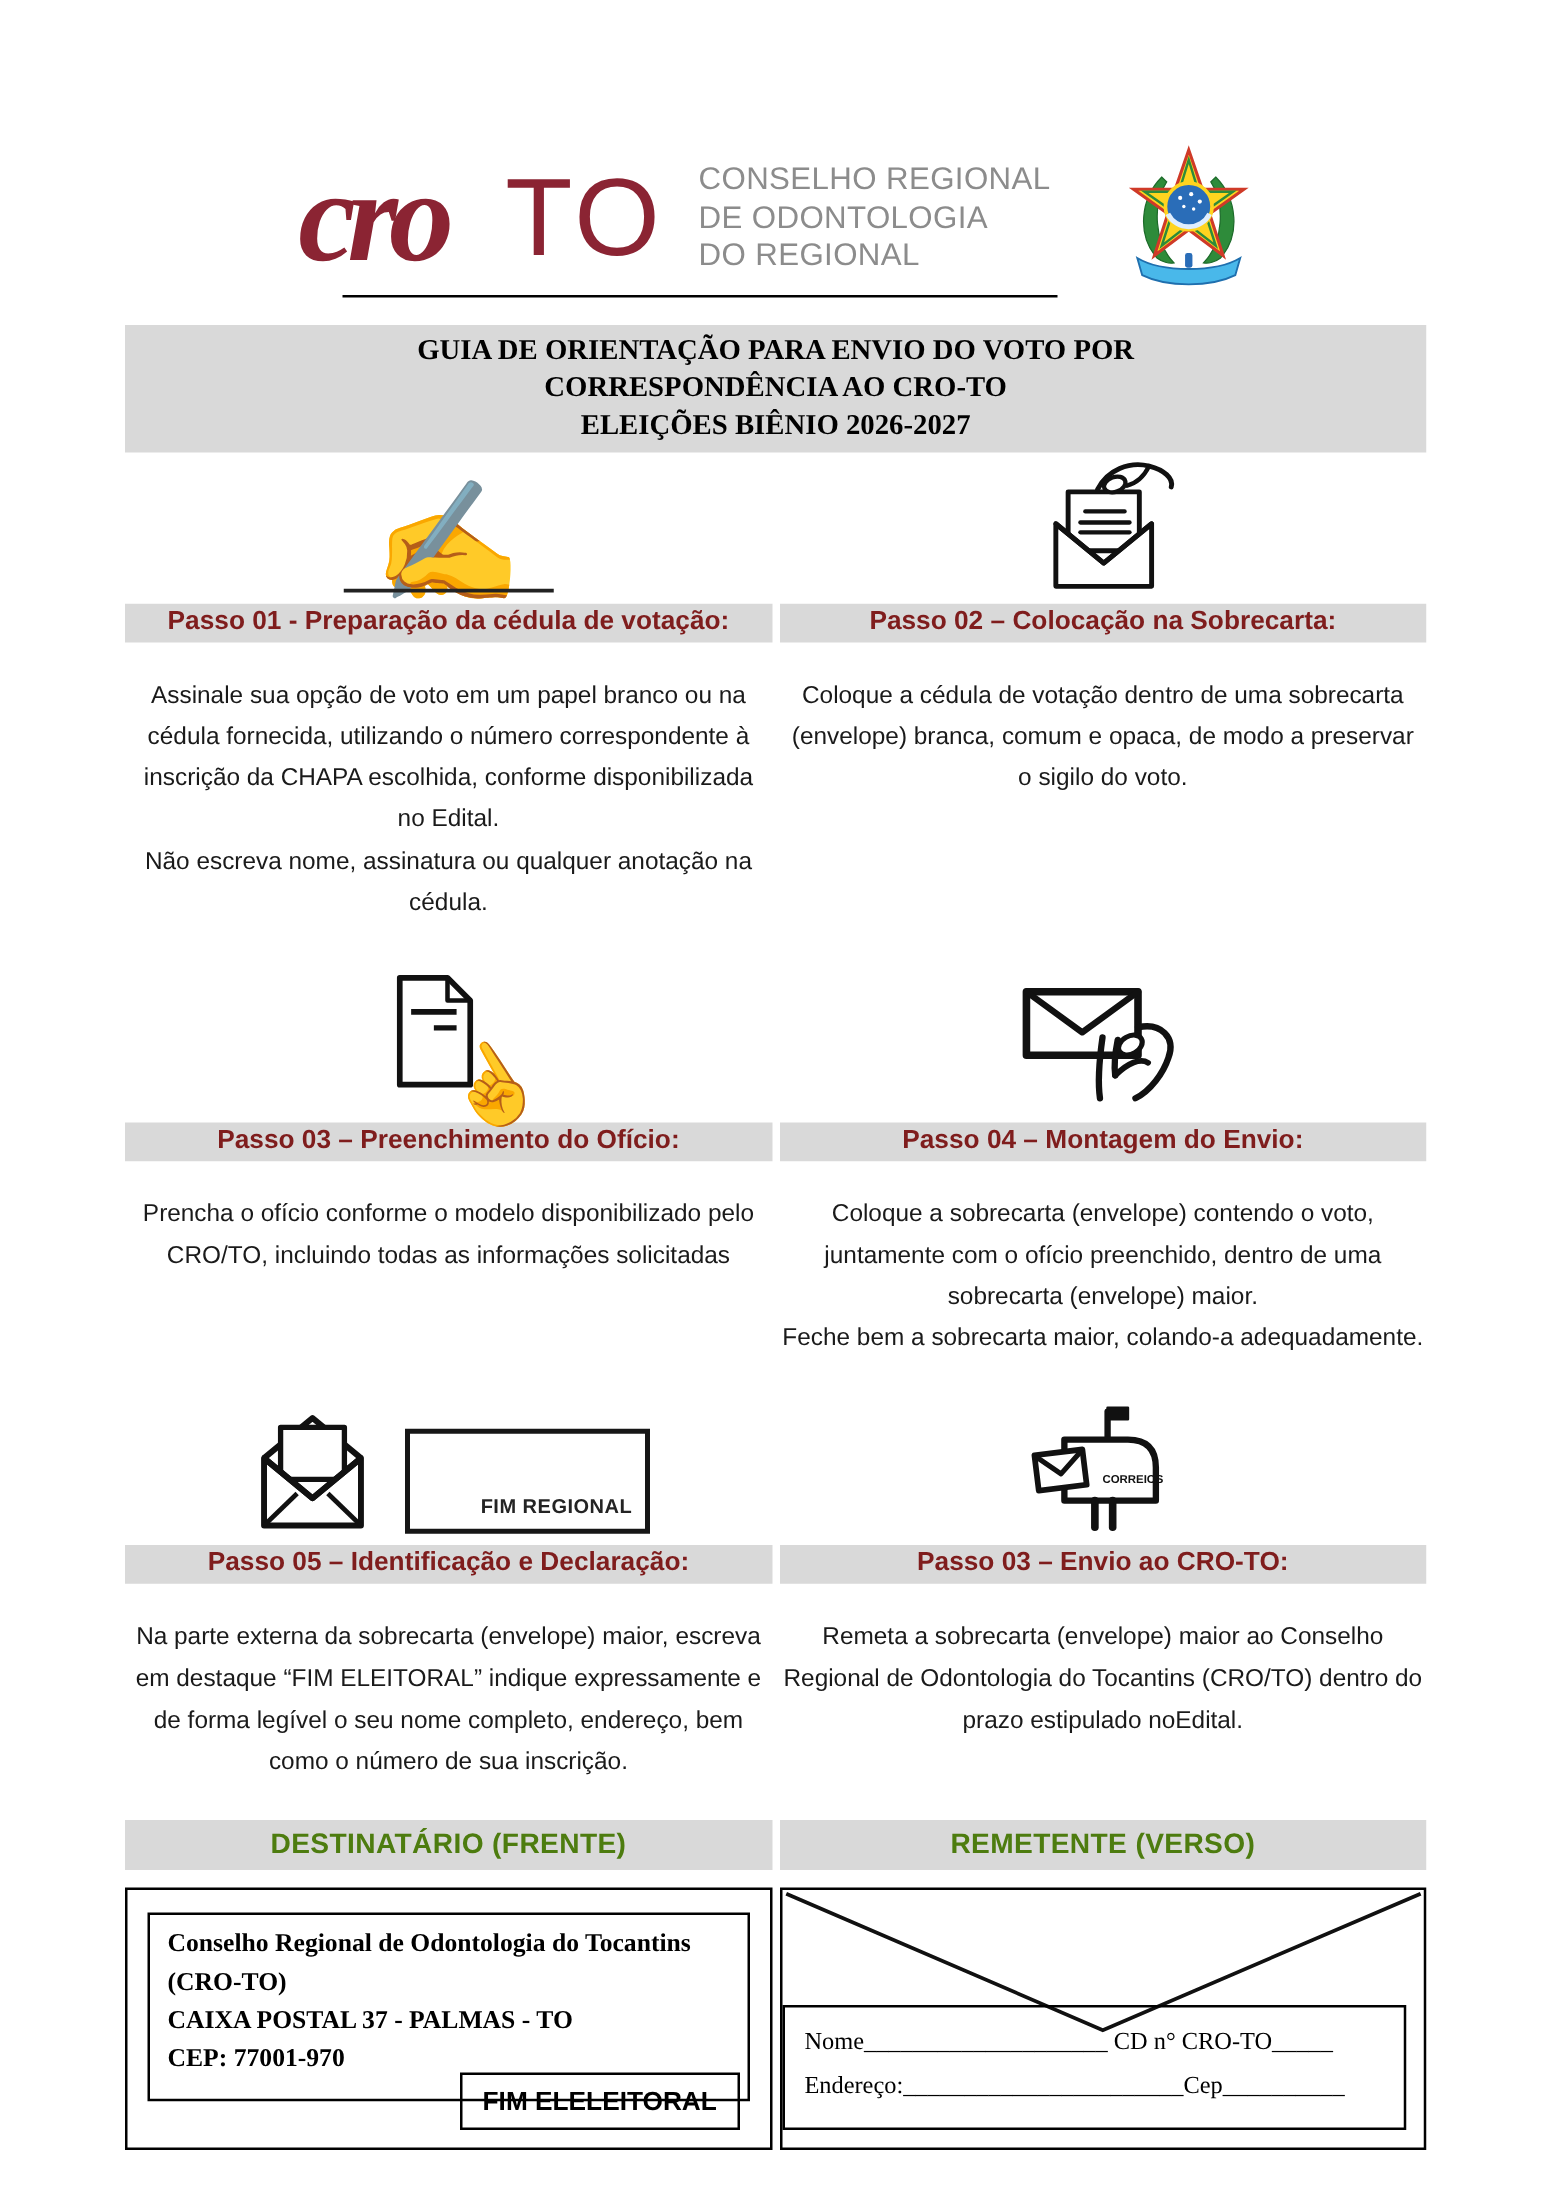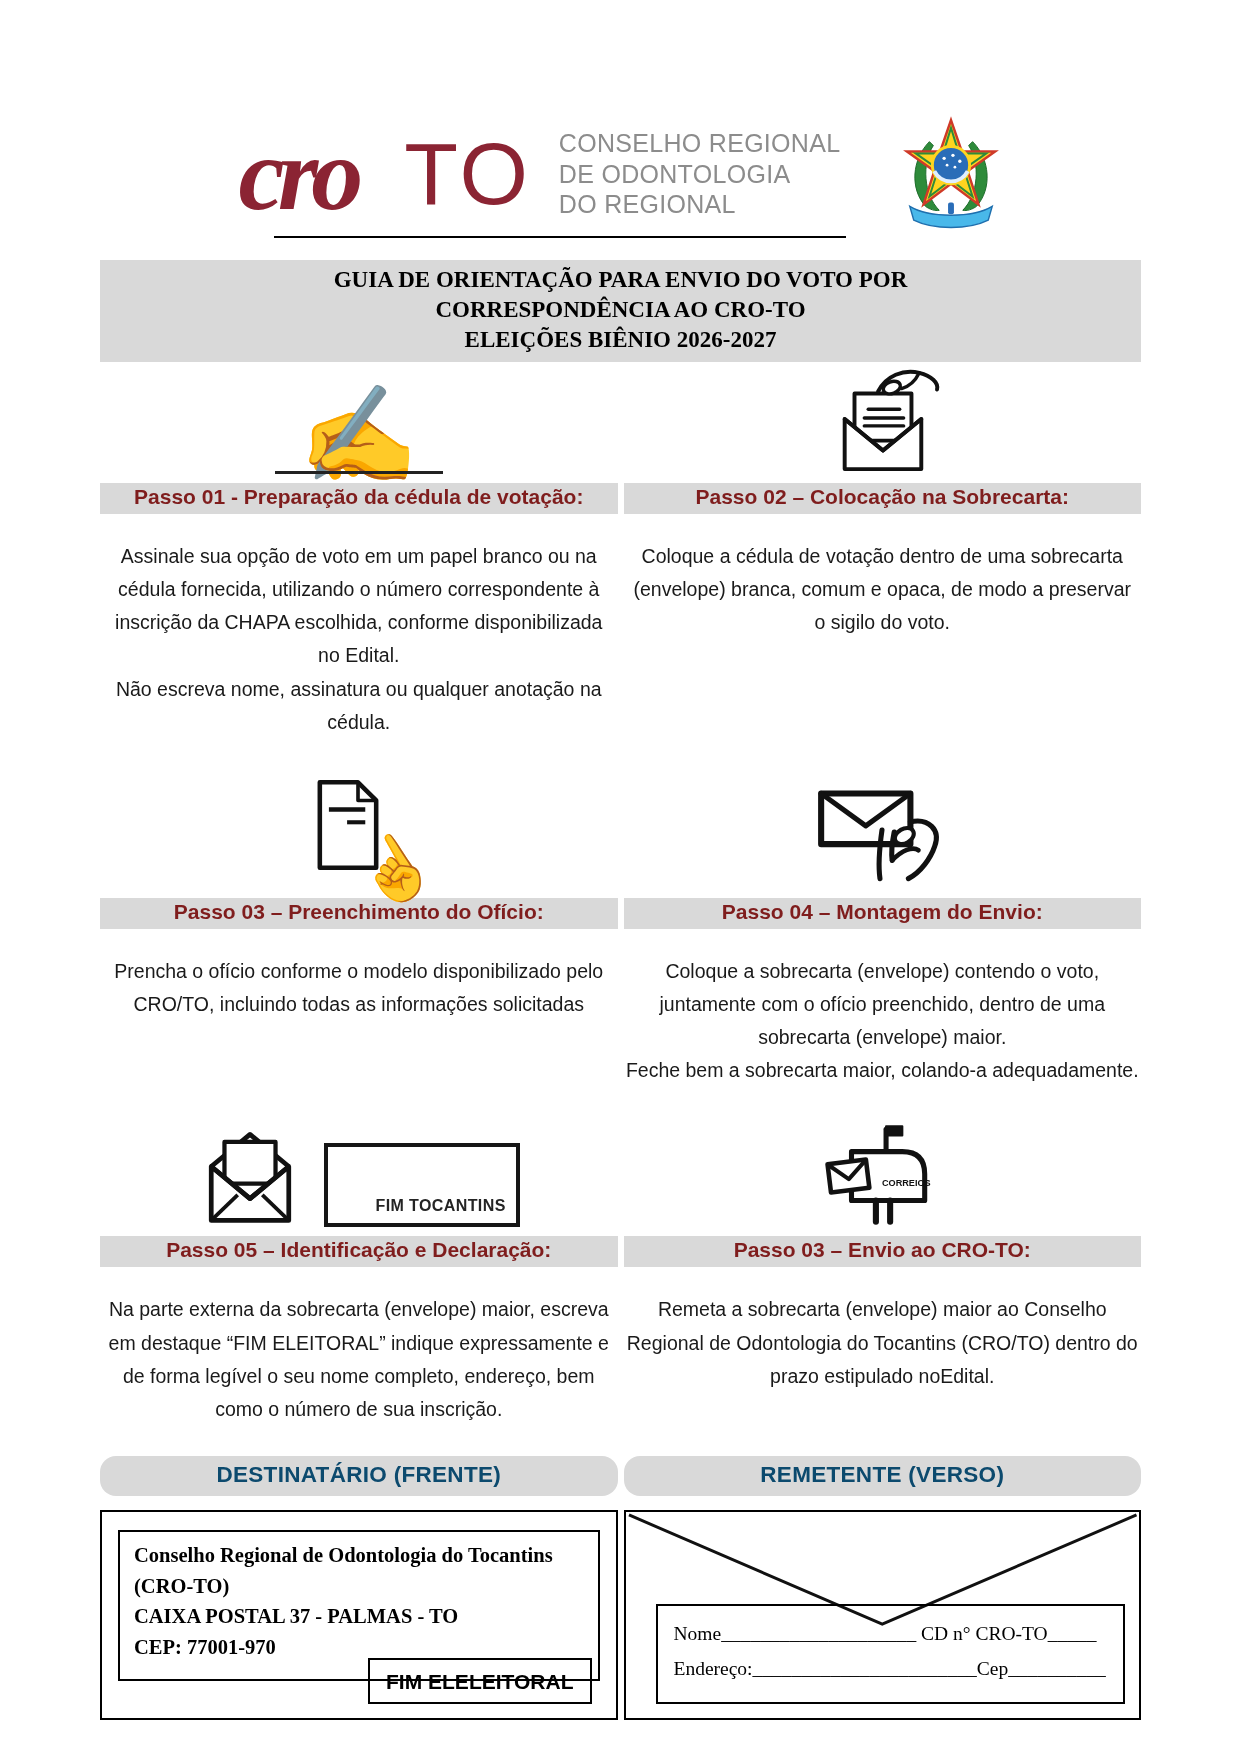--- a/index.html
+++ b/index.html
@@ -61,36 +61,36 @@
   }
   .p5-wrap{display:flex;align-items:flex-end;gap:22px;}
   .fim-box{
     width:196px;height:84px;border:4px solid #161616;background:#fff;
     display:flex;align-items:flex-end;justify-content:flex-end;
     font-weight:bold;font-size:16px;color:#242424;padding:0 10px 8px 0;letter-spacing:.4px;
   }
   
   .mail-grid{width:1041px;margin:30px auto 0;display:grid;grid-template-columns:1fr 1fr;column-gap:6px;row-gap:14px;}
   .mail-title{
-    background:var(--bar);font-weight:bold;font-size:22.5px;color:#0c4a6e;
-    text-align:center;padding:6px 0 8px;letter-spacing:.3px;border-radius:16px;
+    background:var(--bar);font-weight:bold;font-size:22.5px;color:#4d7c0f;
+    text-align:center;padding:6px 0 8px;letter-spacing:.3px;
   }
   .mail-box{border:2.5px solid #000;height:210px;position:relative;background:#fff;}
   .addr{
     border:2px solid #000;margin:18px 16px 0;padding:8px 14px 16px;
     font-family:"Liberation Serif",serif;font-weight:bold;font-size:20.5px;line-height:1.5;
     color:#000;white-space:pre-line;
   }
   .stamp{
     position:absolute;right:24px;bottom:14px;border:2.5px solid #000;
     padding:10px 16px 8px 16px;font-weight:bold;font-size:21px;color:#000;
   }
   .flap{position:absolute;left:0;top:0;width:100%;height:118px;}
   .rem-fields{
-    position:absolute;left:30px;right:14px;bottom:14px;border:2px solid #000;
+    position:absolute;left:0;right:14px;bottom:14px;border:2px solid #000;
     padding:10px 16px 16px;font-family:"Liberation Serif",serif;font-size:19.5px;line-height:1.8;color:#000;
   }
   svg text{font-family:"Liberation Sans",sans-serif;}
 </style>
 </head>
 <body>
 
 <div class="page">
 
   <div class="header">
@@ -206,21 +206,21 @@
           <svg viewBox="0 0 110 110" width="104" height="104" aria-hidden="true">
             <g fill="none" stroke="#111" stroke-width="5" stroke-linejoin="round">
               <polyline points="14,46 55,12 96,46" fill="#fff"></polyline>
               <rect x="28" y="20" width="54" height="44" fill="#fff" stroke-width="4.5"></rect>
               <polygon points="14,46 14,103 96,103 96,46 55,80" fill="#fff"></polygon>
               <polyline points="14,46 55,80 96,46"></polyline>
               <line x1="14" y1="103" x2="42" y2="76" stroke-width="4"></line>
               <line x1="96" y1="103" x2="68" y2="76" stroke-width="4"></line>
             </g>
           </svg>
-          <div class="fim-box">FIM TOCANTINS</div>
+          <div class="fim-box">FIM REGIONAL</div>
         </div>
       </div>
       <h3 class="step-title">Passo 05 – Identificação e Declaração:</h3>
       <p class="step-body">Na parte externa da sobrecarta (envelope) maior, escreva em destaque “FIM ELEITORAL” indique expressamente e de forma legível o seu nome completo, endereço, bem como o número de sua inscrição.</p>
     </section>
 
     <section class="step h3r">
       <div class="icon-box">
         <svg viewBox="0 0 120 106" width="122" height="108" aria-hidden="true">
           <g fill="none" stroke="#111" stroke-width="5" stroke-linejoin="round" stroke-linecap="round">

